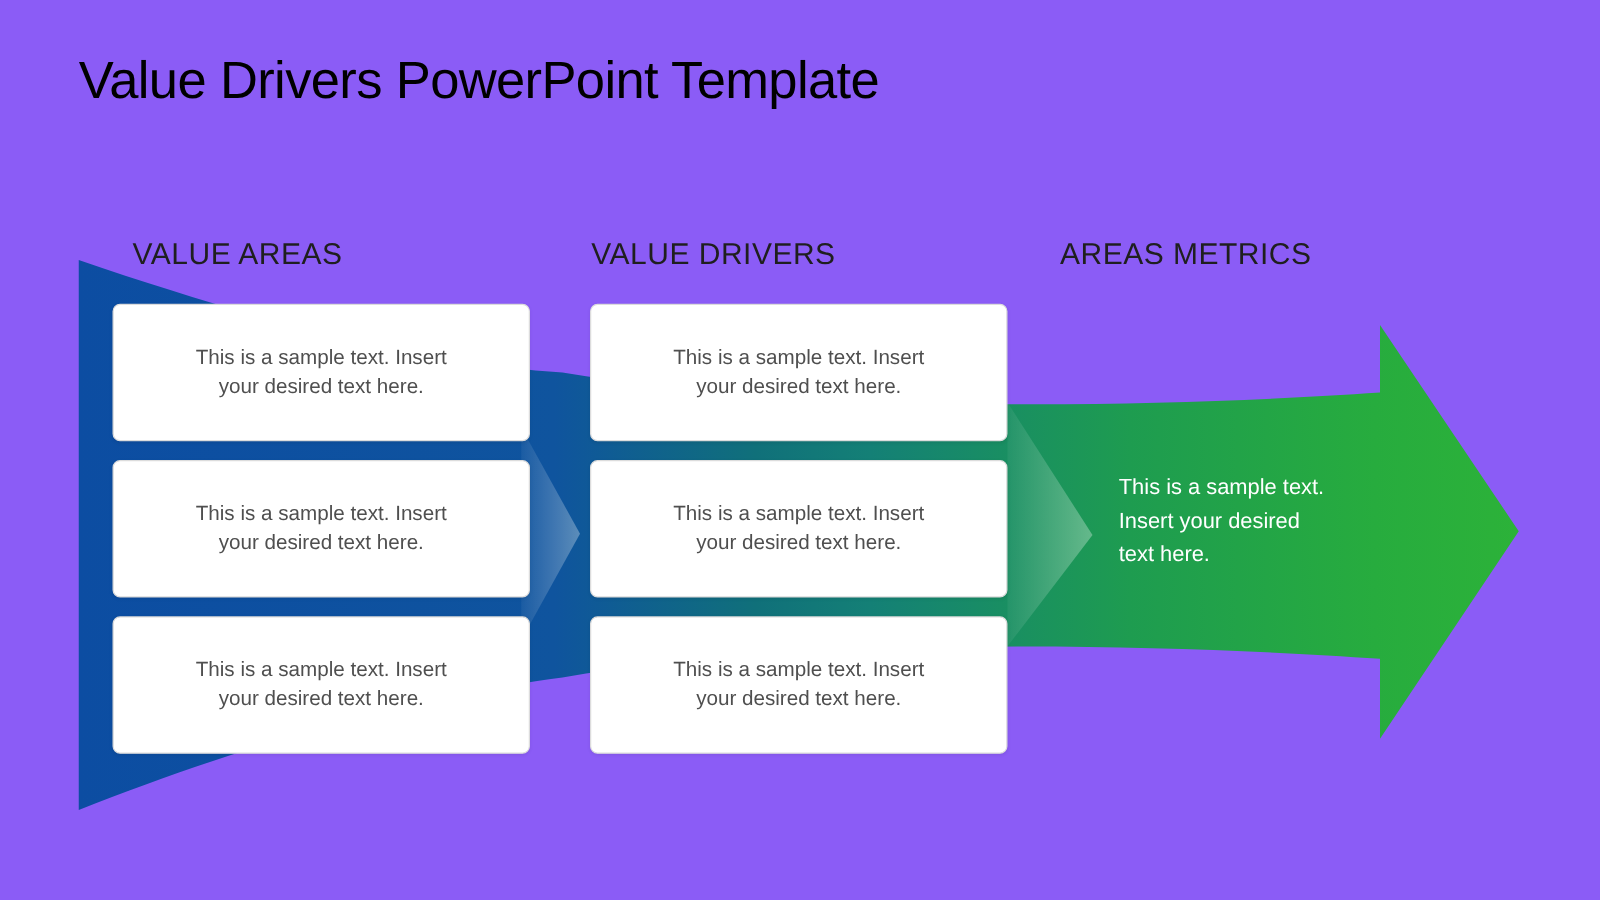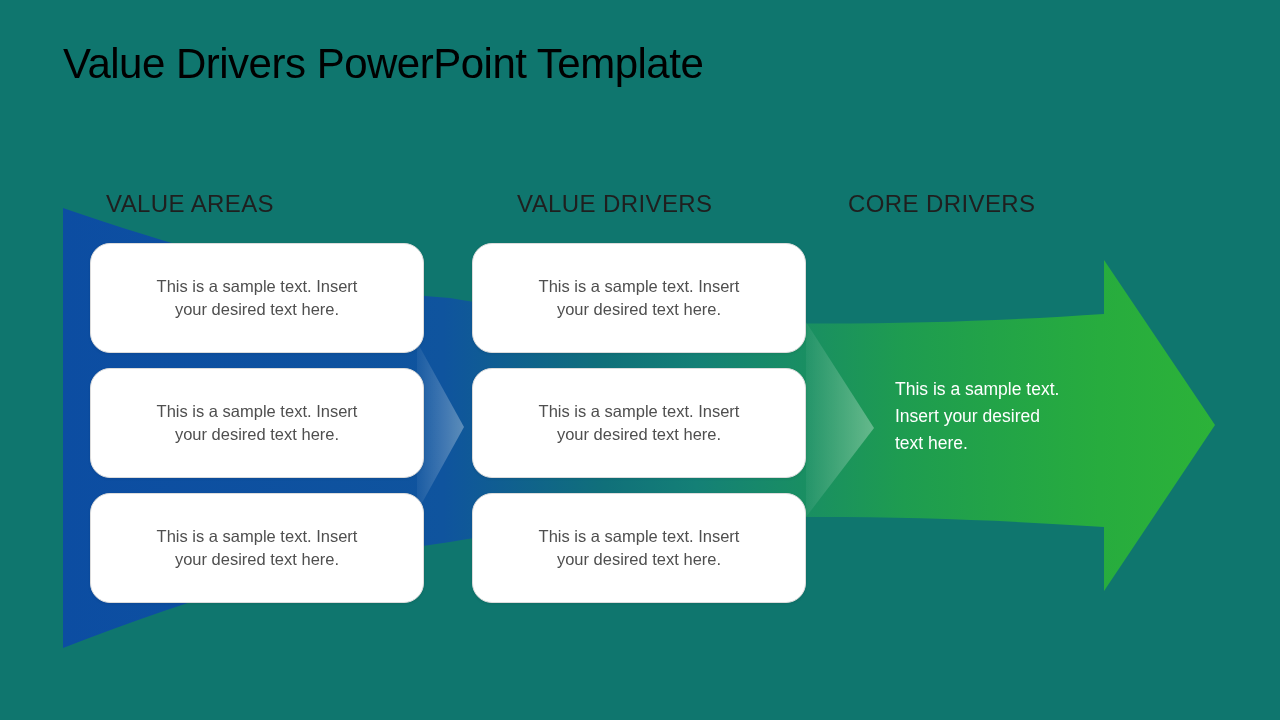--- a/index.html
+++ b/index.html
@@ -1,20 +1,20 @@
 <!DOCTYPE html>
 <html><head>
 <meta charset="utf-8">
 <style>
   html, body { margin: 0; padding: 0; background: #ffffff; }
   .slide {
     position: relative;
     width: 1280px;
     height: 720px;
-    background: #0f766e;
+    background: #8b5cf6;
     overflow: hidden;
     font-family: "Liberation Sans", sans-serif;
   }
   .arrow-svg {
     position: absolute;
     left: 0; top: 0;
     z-index: 0;
   }
   .title {
     position: absolute;
@@ -35,29 +35,29 @@
     width: 300px;
     font-size: 24px;
     line-height: 28px;
     font-weight: 400;
     letter-spacing: 0.4px;
     color: #1f1f1f;
     z-index: 2;
     white-space: nowrap;
   }
   .h0 { left: 106px; }
-  .h1 { left: 517px; }
+  .h1 { left: 473px; }
   .h2 { left: 848px; }
   .box {
     position: absolute;
     width: 334px;
     height: 110px;
     background: #ffffff;
     border: 1px solid #dcdcdc;
-    border-radius: 20px;
+    border-radius: 6px;
     box-shadow: 0 1px 3px rgba(0,0,0,0.08);
     display: flex;
     align-items: center;
     justify-content: center;
     z-index: 1;
     box-sizing: border-box;
   }
   .c0 { left: 90px; }
   .c1 { left: 472px; }
   .r0 { top: 243px; }
@@ -119,21 +119,21 @@
 
     <path fill="url(#chevGrad)" d="M 417,342 L 464,427 L 417,512 Z"></path>
 
     <path fill="url(#chevGrad)" d="M 806,322 L 874,428 L 806,517 Z"></path>
   </svg>
 
   <h1 class="title">Value Drivers PowerPoint Template</h1>
 
   <div class="col-header h0">VALUE AREAS</div>
   <div class="col-header h1">VALUE DRIVERS</div>
-  <div class="col-header h2">CORE DRIVERS</div>
+  <div class="col-header h2">AREAS METRICS</div>
 
   <div class="box c0 r0">
     <span class="box-text">This is a sample text. Insert
 your desired text here.</span>
   </div>
   <div class="box c0 r1">
     <span class="box-text">This is a sample text. Insert
 your desired text here.</span>
   </div>
   <div class="box c0 r2">

